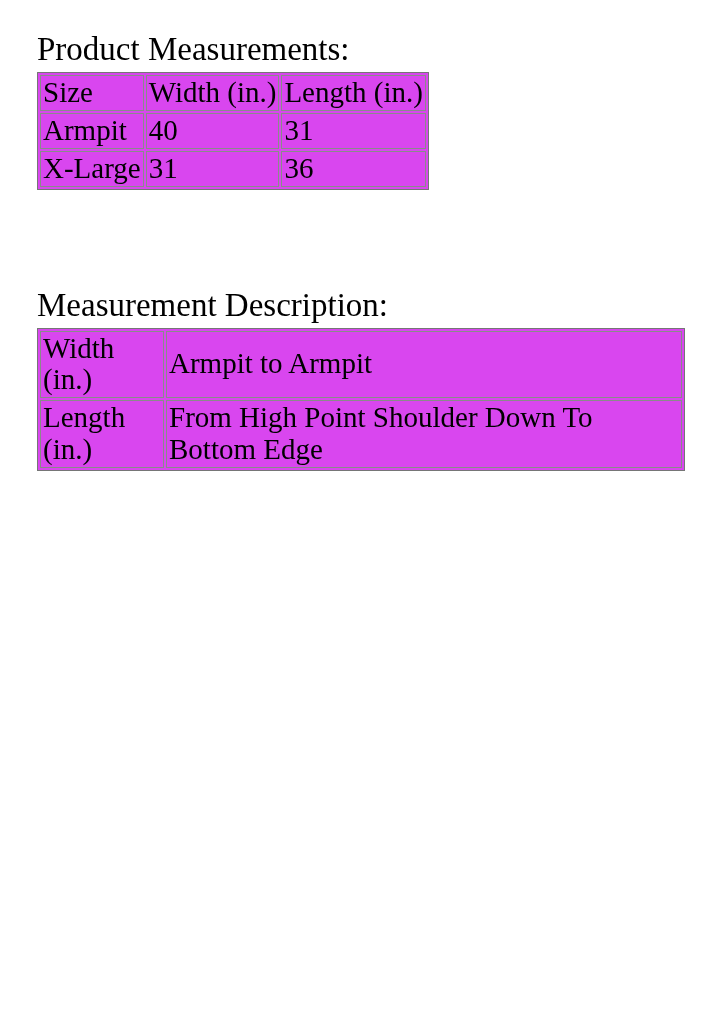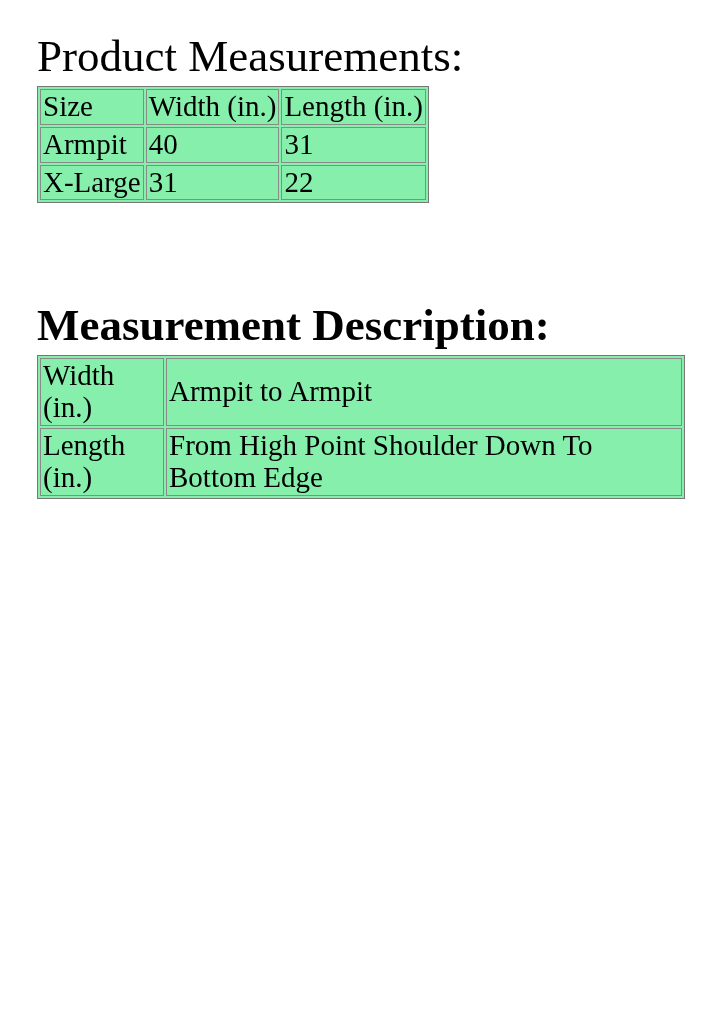--- a/index.html
+++ b/index.html
@@ -12,35 +12,34 @@
     width: 723px;
     height: 1024px;
     box-sizing: border-box;
     background: #ffffff;
     color: #000000;
     font-family: "Liberation Serif", "DejaVu Serif", serif;
     padding: 31px 0 0 37px;
     overflow: hidden;
   }
   h1.section-heading {
-    font-size: 45px;
+    font-size: 33px;
     font-weight: normal;
     line-height: 1.15;
     margin: 0 0 3px 0;
     letter-spacing: 0;
   }
   h1.section-heading.second {
     margin-top: 97px;
-    font-weight: bold;
   }
   table.doc-table {
     border-collapse: separate;
     border-spacing: 2px;
     border: 1px solid #767676;
-    background: #86efac;
+    background: #d946ef;
   }
   table.doc-table td {
     border: 1px solid #8a8a8a;
     padding: 1px 2px;
     font-size: 29px;
     line-height: 1.1;
     vertical-align: middle;
     text-align: left;
     white-space: normal;
   }
@@ -66,21 +65,21 @@
         <td>Length (in.)</td>
       </tr>
       <tr>
         <td>Armpit</td>
         <td>40</td>
         <td>31</td>
       </tr>
       <tr>
         <td>X-Large</td>
         <td>31</td>
-        <td>22</td>
+        <td>36</td>
       </tr>
     </tbody>
   </table>
 
   <h1 class="section-heading second">Measurement Description:</h1>
 
   <table class="doc-table desc-table">
     <tbody>
       <tr>
         <td class="term-cell">Width (in.)</td>

